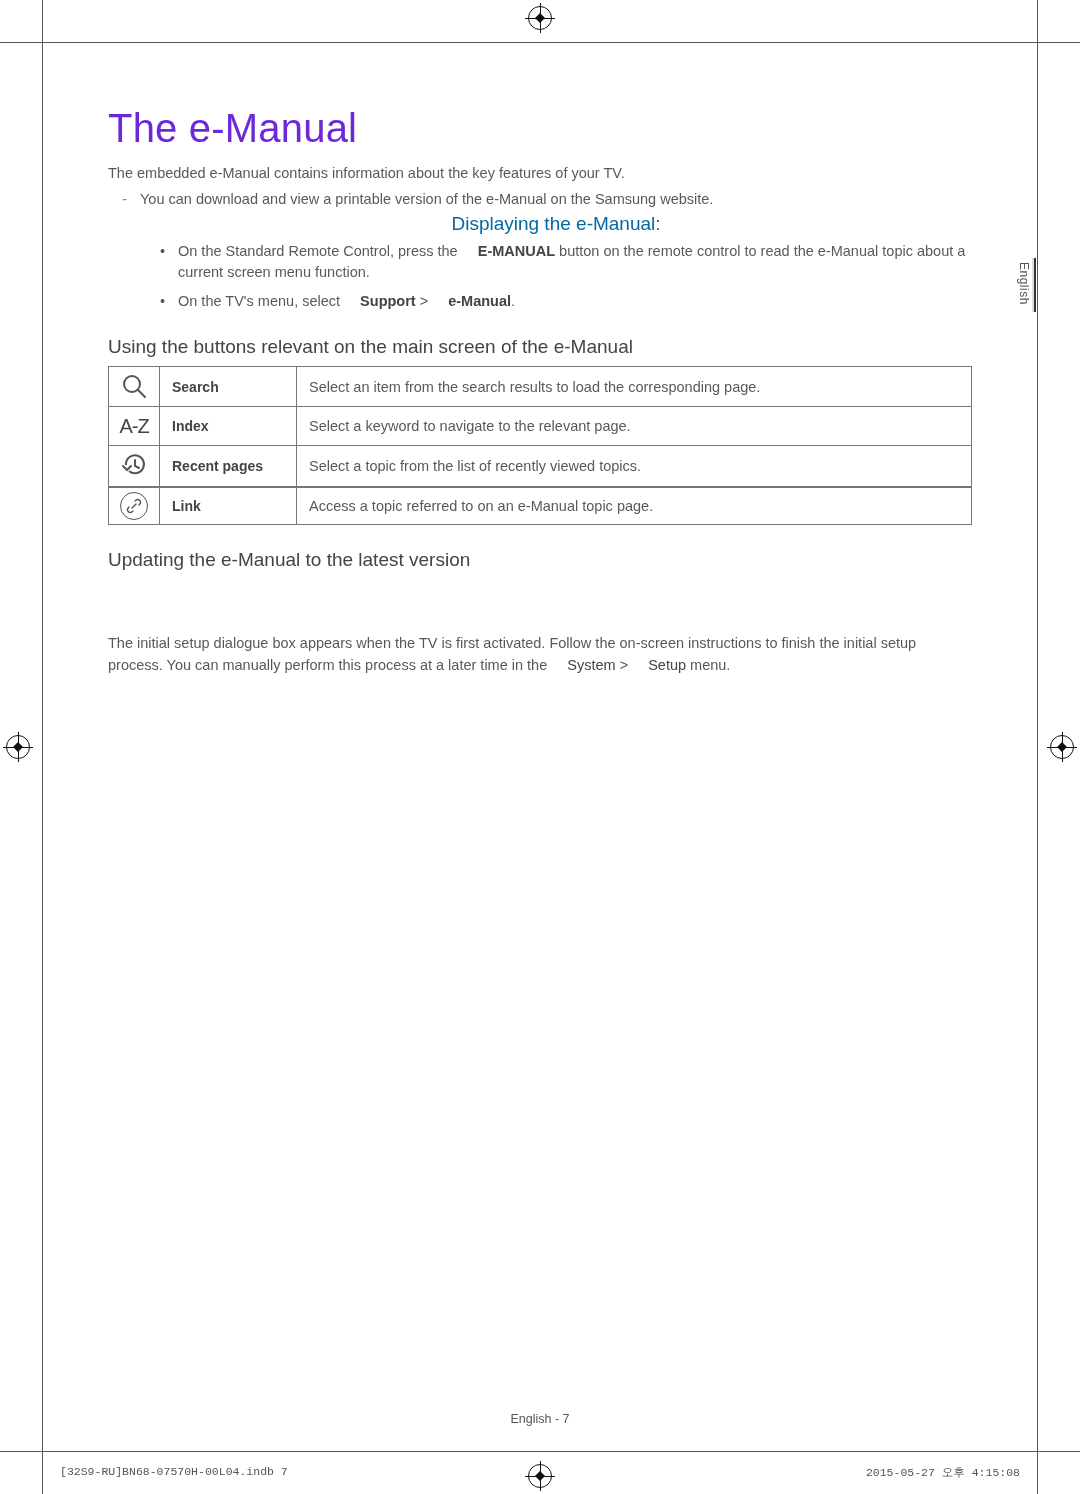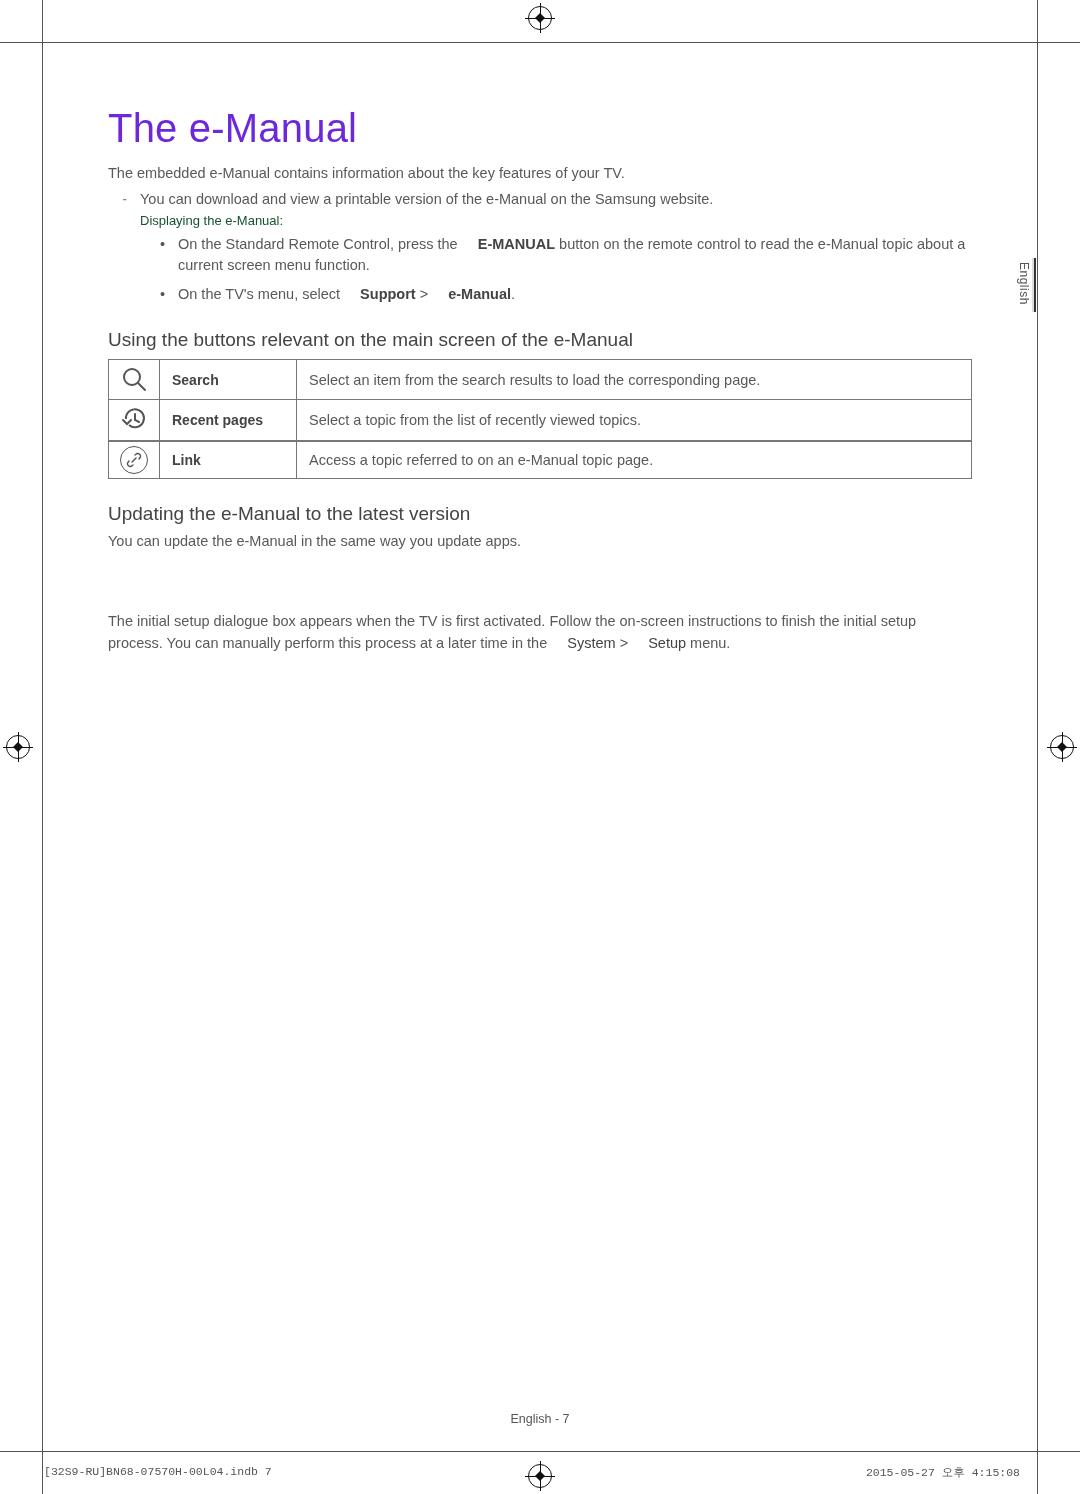--- a/index.html
+++ b/index.html
@@ -85,24 +85,25 @@
   }
   .dash-item::before {
     content: "-";
     position: absolute;
     left: 14px;
     top: 0;
     color: #888;
     font-style: italic;
   }
   .sub-line {
-    font-size: 13px;
+    font-size: 19px;
     margin: 0 0 6px 0;
     padding-left: 32px;
-    color: #14532d;
+    color: #0369a1;
+    text-align: center;
   }
   ul.dots {
     list-style: none;
     padding: 0 0 0 52px;
     margin: 2px 0 6px 0;
   }
   ul.dots li {
     font-size: 14.5px;
     color: #595959;
     margin-bottom: 8px;
@@ -180,21 +181,21 @@
     position: absolute;
     bottom: 68px;
     left: 0; right: 0;
     text-align: center;
     font-size: 12.5px;
     color: #555;
   }
   .footer-meta {
     position: absolute;
     bottom: 14px;
-    left: 44px;
+    left: 60px;
     right: 60px;
     font-size: 11.5px;
     color: #555;
     display: flex;
     justify-content: space-between;
     font-family: "Courier New", monospace;
   }
   .h1-block { margin-top: 6px; }
   .section2 { margin-top: 62px; }
   .para-inline .bold { font-weight: 400; }
@@ -254,20 +255,27 @@
           <svg width="26" height="26" viewBox="0 0 26 26">
                   <circle cx="11" cy="11" r="8" fill="none" stroke="#555" stroke-width="2"></circle>
                   <line x1="17" y1="17" x2="24" y2="24" stroke="#555" stroke-width="2" stroke-linecap="round"></line>
                 </svg>
         </span></td>
         <td>Search</td>
         <td>Select an item from the search results to load the corresponding page.</td>
       </tr>
       <tr>
         <td><span class="icon-wrap">
+                <span class="index-letters">A-Z</span>
+              </span></td>
+        <td>Index</td>
+        <td>Select a keyword to navigate to the relevant page.</td>
+      </tr>
+      <tr>
+        <td><span class="icon-wrap">
           <svg width="28" height="28" viewBox="0 0 28 28">
                   <path d="M6 14 A9 9 0 1 1 9 20" fill="none" stroke="#555" stroke-width="2"></path>
                   <polyline points="10,17 6,21 2,17" fill="none" stroke="#555" stroke-width="2" stroke-linecap="round" transform="translate(1,-2)"></polyline>
                   <polyline points="15,9 15,15 19,17" fill="none" stroke="#555" stroke-width="2" stroke-linecap="round"></polyline>
                 </svg>
         </span></td>
         <td>Recent pages</td>
         <td>Select a topic from the list of recently viewed topics.</td>
       </tr>
     </tbody>
@@ -283,21 +291,20 @@
                   <path d="M7 13 l-2 1.5 a3 3 0 0 1 -3.5 -3.5 l1.5 -2" fill="none" stroke="#555" stroke-width="1.4" stroke-linecap="round"></path>
                 </svg>
         </span></td>
         <td>Link</td>
         <td>Access a topic referred to on an e-Manual topic page.</td>
       </tr>
     </tbody>
       </table>
 
     <h2>Updating the e-Manual to the latest version</h2>
-    <p class="intro">You can update the e-Manual in the same way you update apps.</p>
   </div>
 
   <div class="section2">
     <p class="intro para-inline" style="line-height:1.5;">
       <span>The initial setup dialogue box appears when the TV is first activated. Follow the on-screen instructions to finish the initial setup process. You can manually perform this process at a later time in the </span><span class="bold">System</span><span> &gt; </span><span class="bold">Setup</span><span> menu.</span>
     </p>
   </div>
 
 </div>
 

